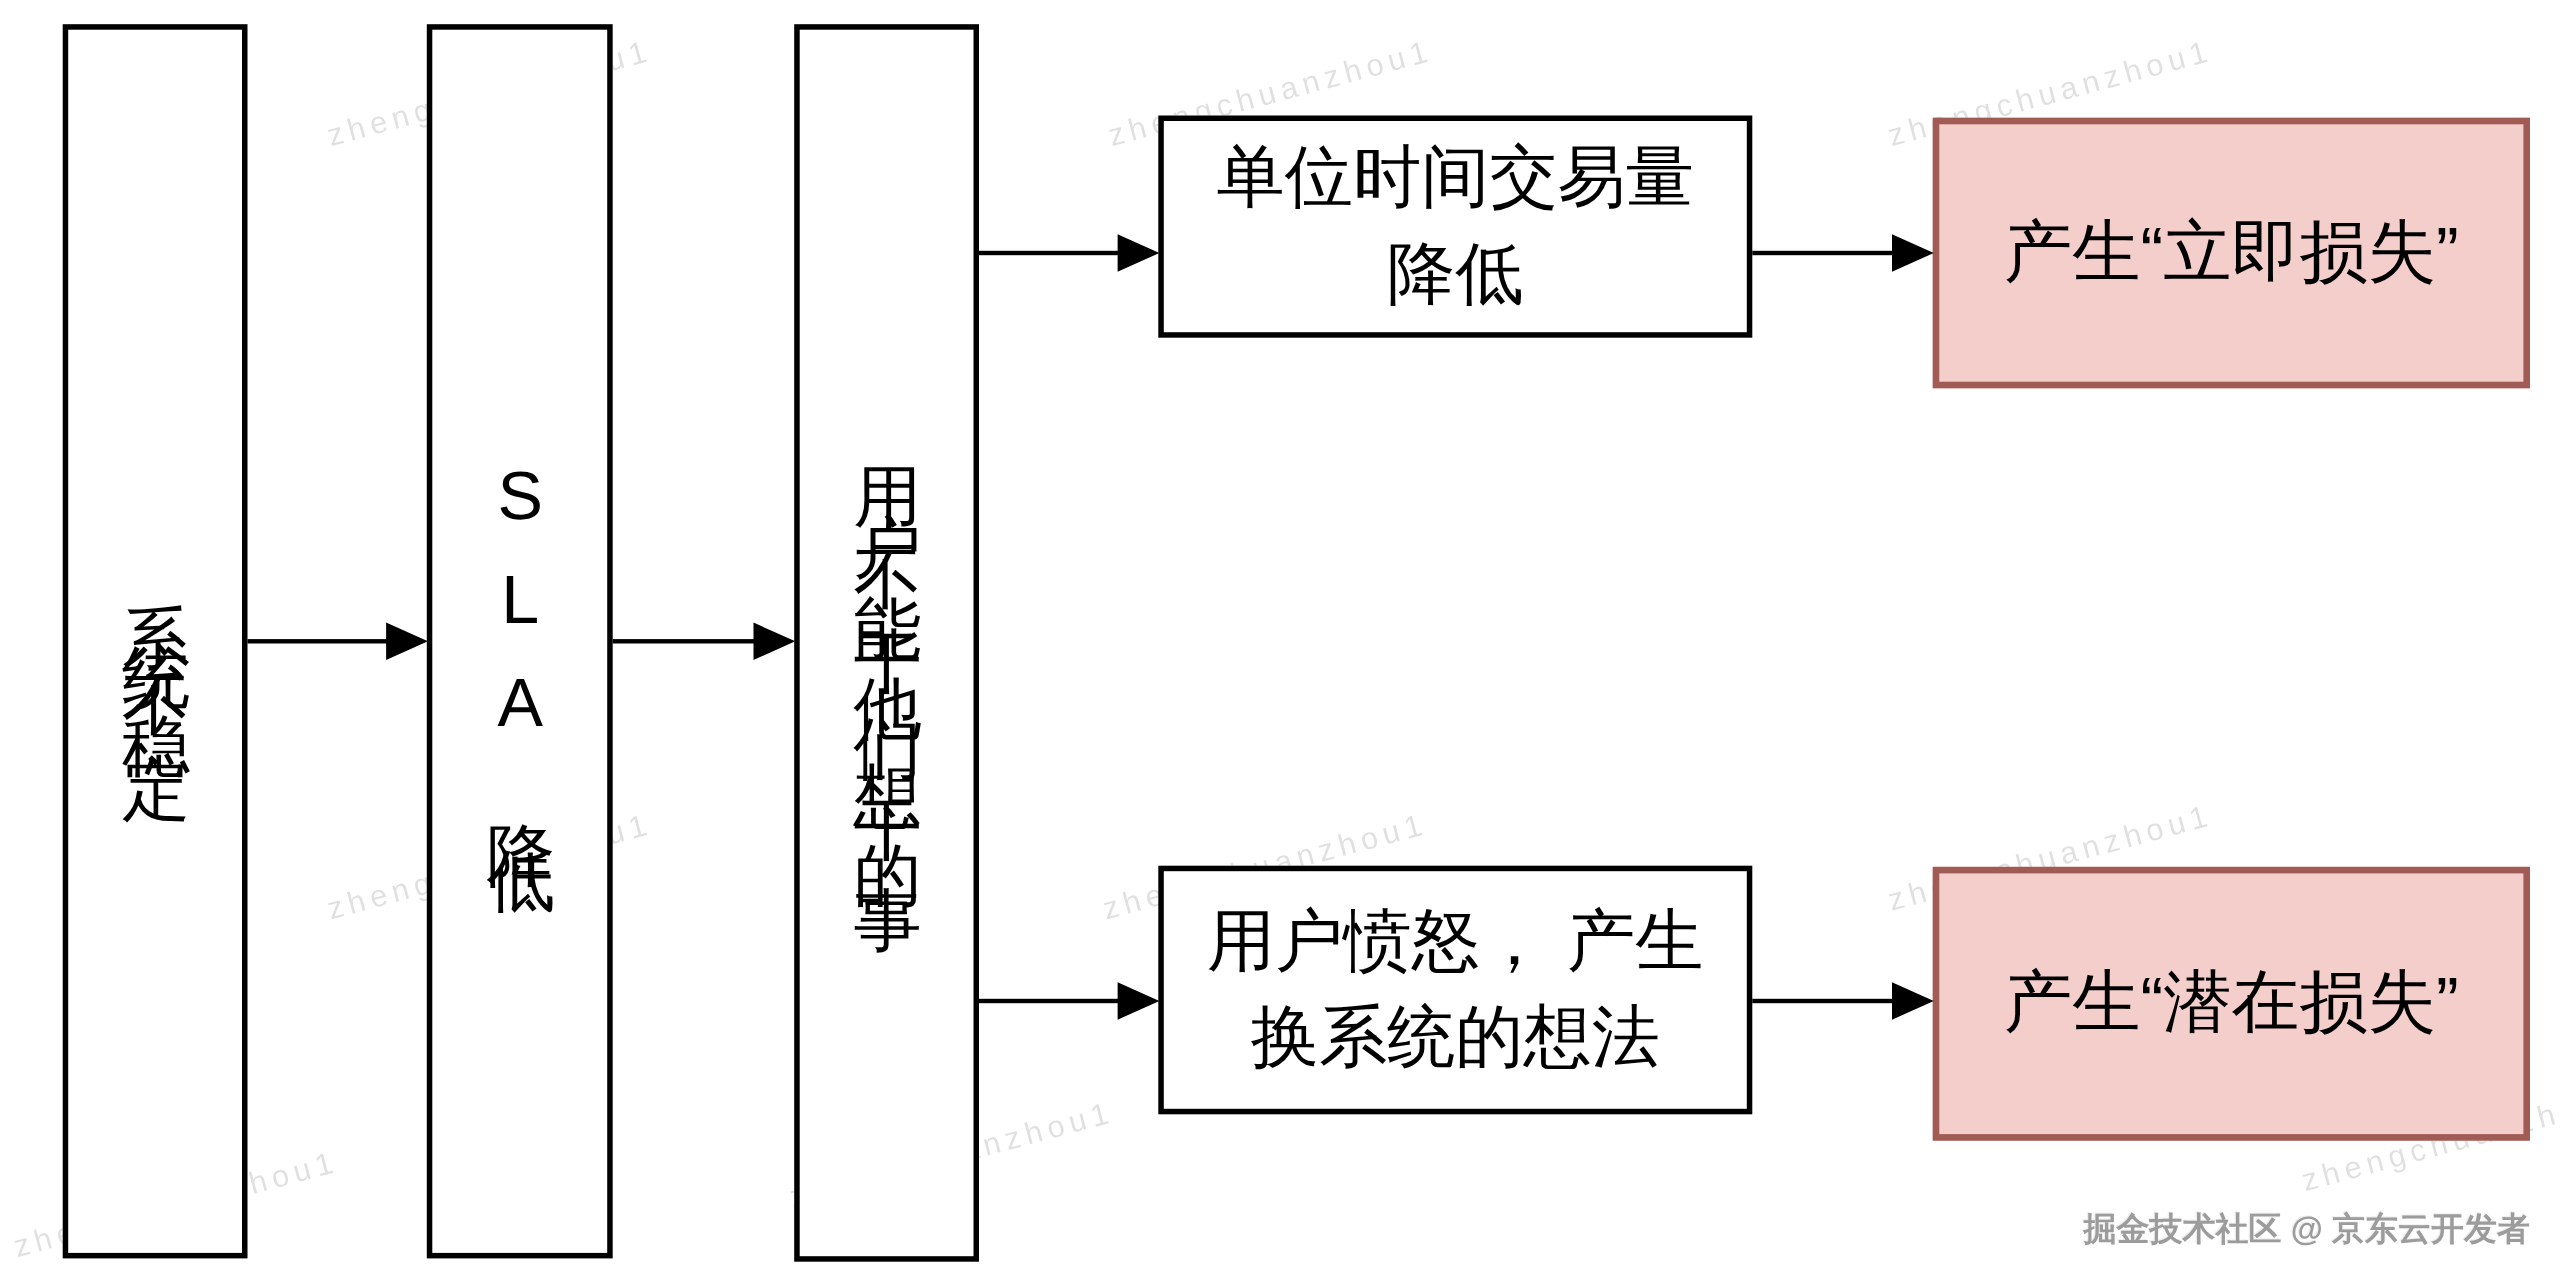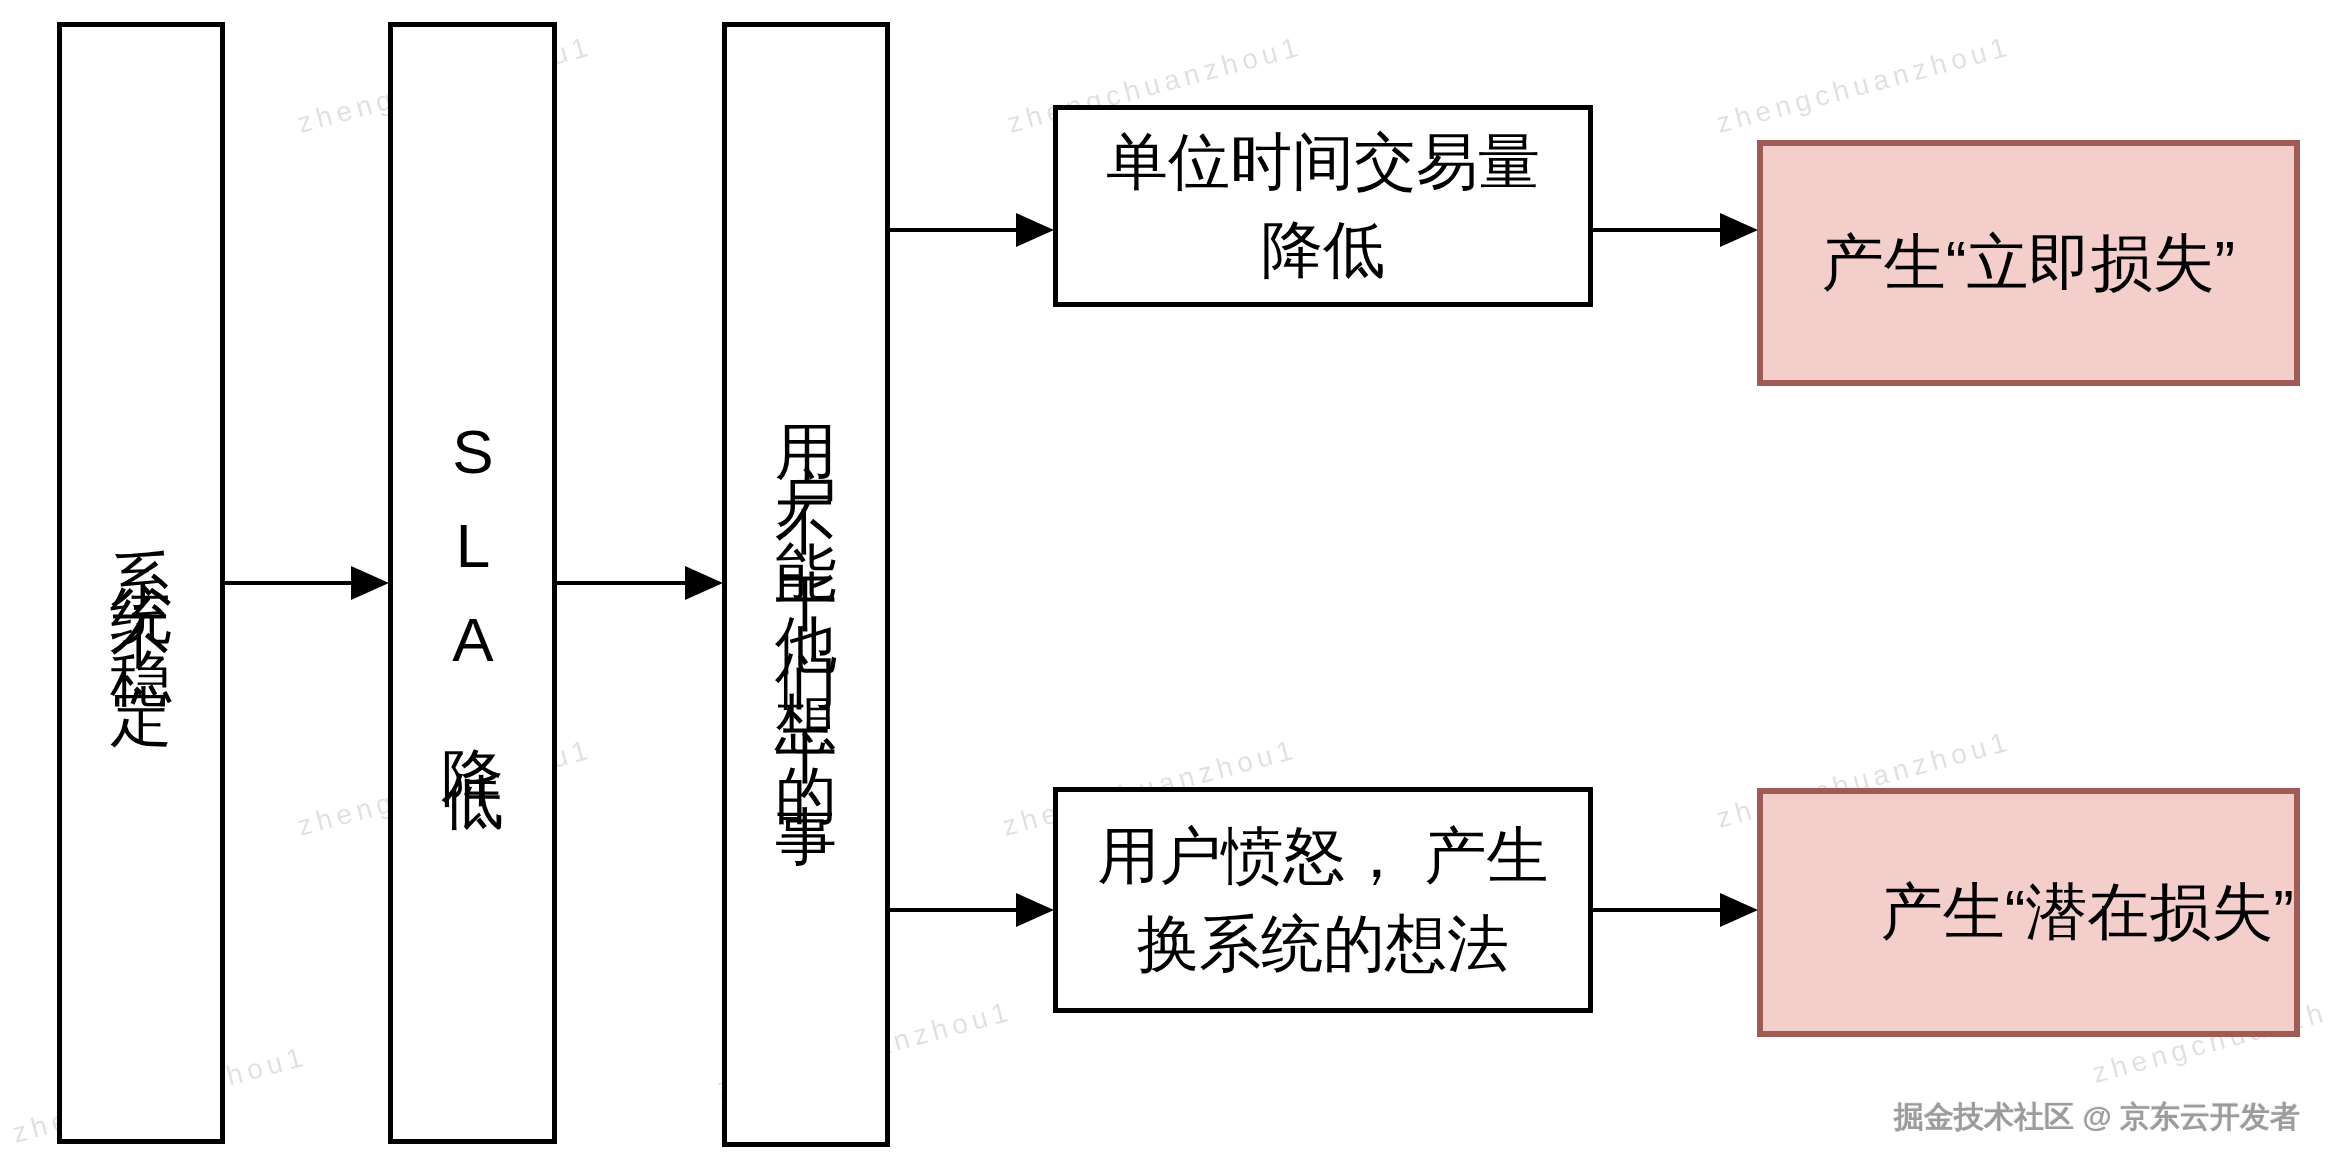--- a/index.html
+++ b/index.html
@@ -32,22 +32,22 @@
   #node-sla-decrease{left:388px;top:22px;width:169px;height:1122px;}
   #node-sla-decrease .label{letter-spacing:25px;}
   #node-user-blocked{left:722px;top:22px;width:168px;height:1125px;}
   #node-user-blocked .label{letter-spacing:38px;}
   #node-volume-drop{left:1053px;top:105px;width:540px;height:202px;}
   #node-user-anger{left:1053px;top:787px;width:540px;height:226px;}
   .loss{
     background:var(--loss-fill);
     border:6px solid var(--loss-border);
   }
-  #node-immediate-loss{left:1757px;top:107px;width:543px;height:246px;margin-top:33px;}
-  #node-potential-loss{left:1757px;top:788px;width:543px;height:249px;justify-content:flex-end;}
+  #node-immediate-loss{left:1757px;top:107px;width:543px;height:246px;}
+  #node-potential-loss{left:1757px;top:788px;width:543px;height:249px;}
   
   .arrow{position:absolute;height:4px;background:#000;}
   .arrow::after{
     content:"";position:absolute;right:-37px;top:50%;
     transform:translateY(-50%);
     width:0;height:0;
     border-left:38px solid #000;
     border-top:17px solid transparent;
     border-bottom:17px solid transparent;
   }

